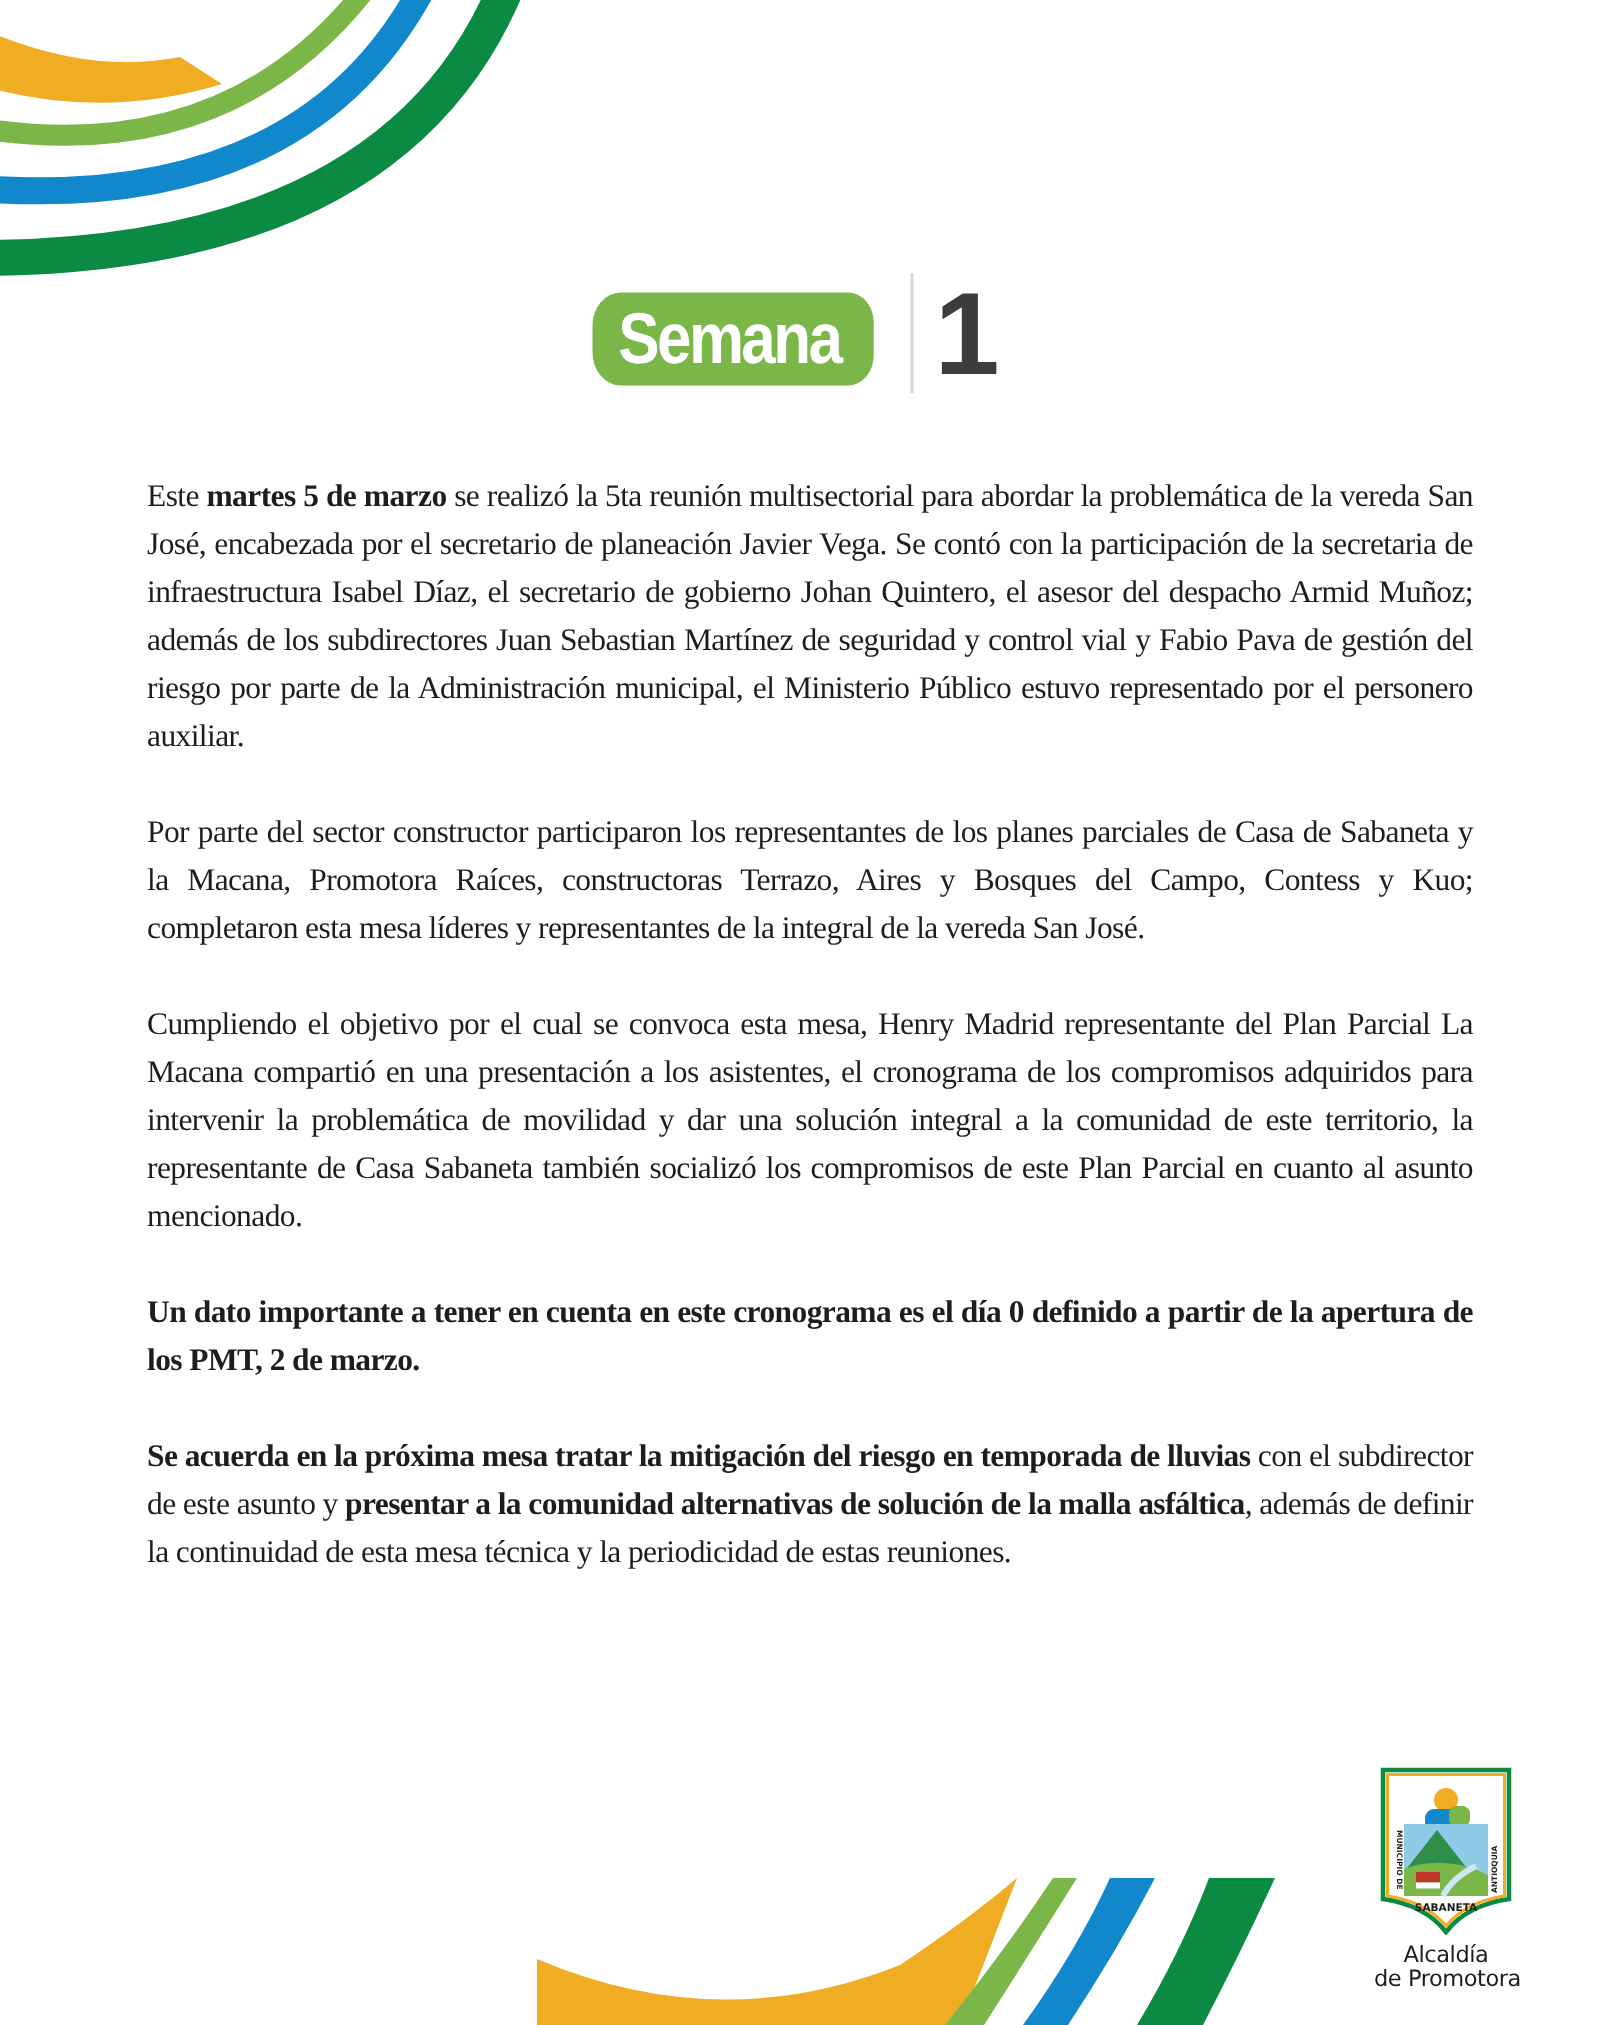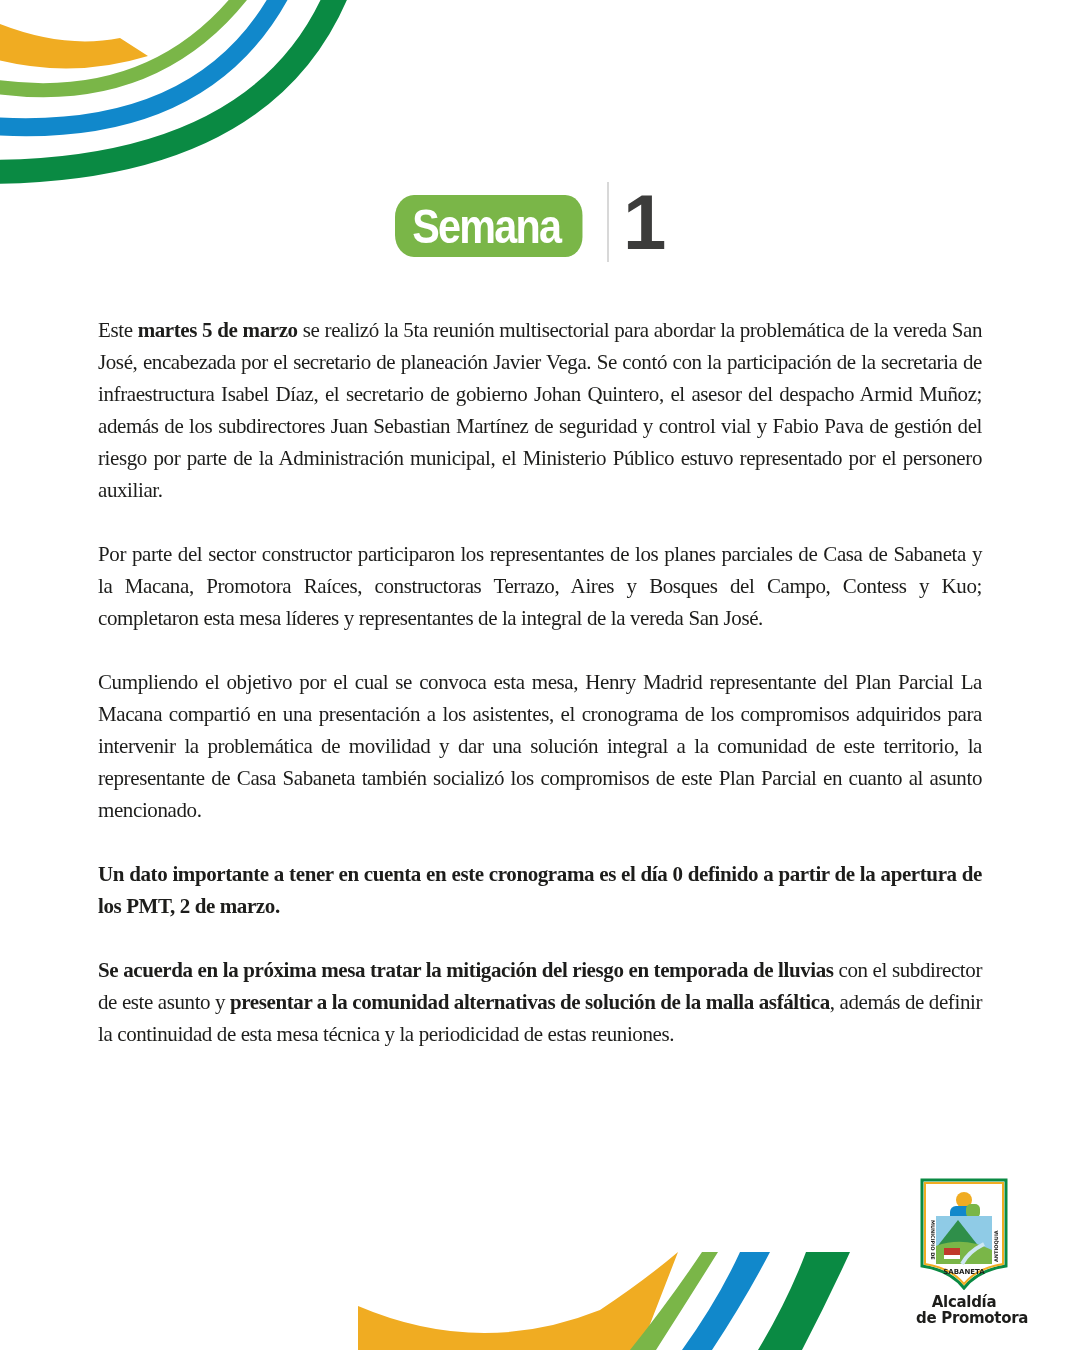--- a/index.html
+++ b/index.html
@@ -15,21 +15,21 @@
           letter-spacing:-2px; transform:scaleX(0.86); transform-origin:left center; }
   .divider { position:absolute; left:212px; top:-6px; width:2px; height:80px; background:#d8d8d8; }
   .week-num { position:absolute; left:228px; top:-6px; font-family:"Liberation Sans", sans-serif;
               font-weight:bold; font-size:78px; color:#3c3c3b; line-height:80px; }
   .body-text { position:absolute; left:98px; top:314px; width:884px;
                font-size:21px; line-height:32px; text-align:justify; letter-spacing:-0.4px; }
   .body-text p { margin:0 0 32px 0;font-family:Liberation Serif, serif; }
   .body-text b { font-weight:bold; }
   .logo { position:absolute; left:916px; top:1178px; width:96px; text-align:center; }
   .shield { width:92px; height:112px; margin:0 auto; }
-  .logo-line { font-family:"DejaVu Sans", sans-serif; font-weight:bold; font-size:15px;
+  .logo-line { font-family:"DejaVu Sans", sans-serif; font-weight:normal; font-size:15px;
                line-height:16px; color:#1d1d1b; white-space:nowrap; letter-spacing:-0.3px; }
 </style>
 </head>
 <body>
 
 <svg id="deco-top" class="deco" width="360" height="200" viewBox="0 0 360 200">
   <path d="M-10 20 Q 60 50 120 38 L148 56 Q 70 80 -10 58 Z" fill="#f0ac22"></path>
   <path d="M-10 86 Q 150 110 242 -5" stroke="#7ab648" stroke-width="14" fill="none"></path>
   <path d="M-10 126 Q 200 140 280 -5" stroke="#1188cb" stroke-width="18" fill="none"></path>
   <path d="M-10 172 Q 260 170 336 -5" stroke="#0a8a43" stroke-width="24" fill="none"></path>

